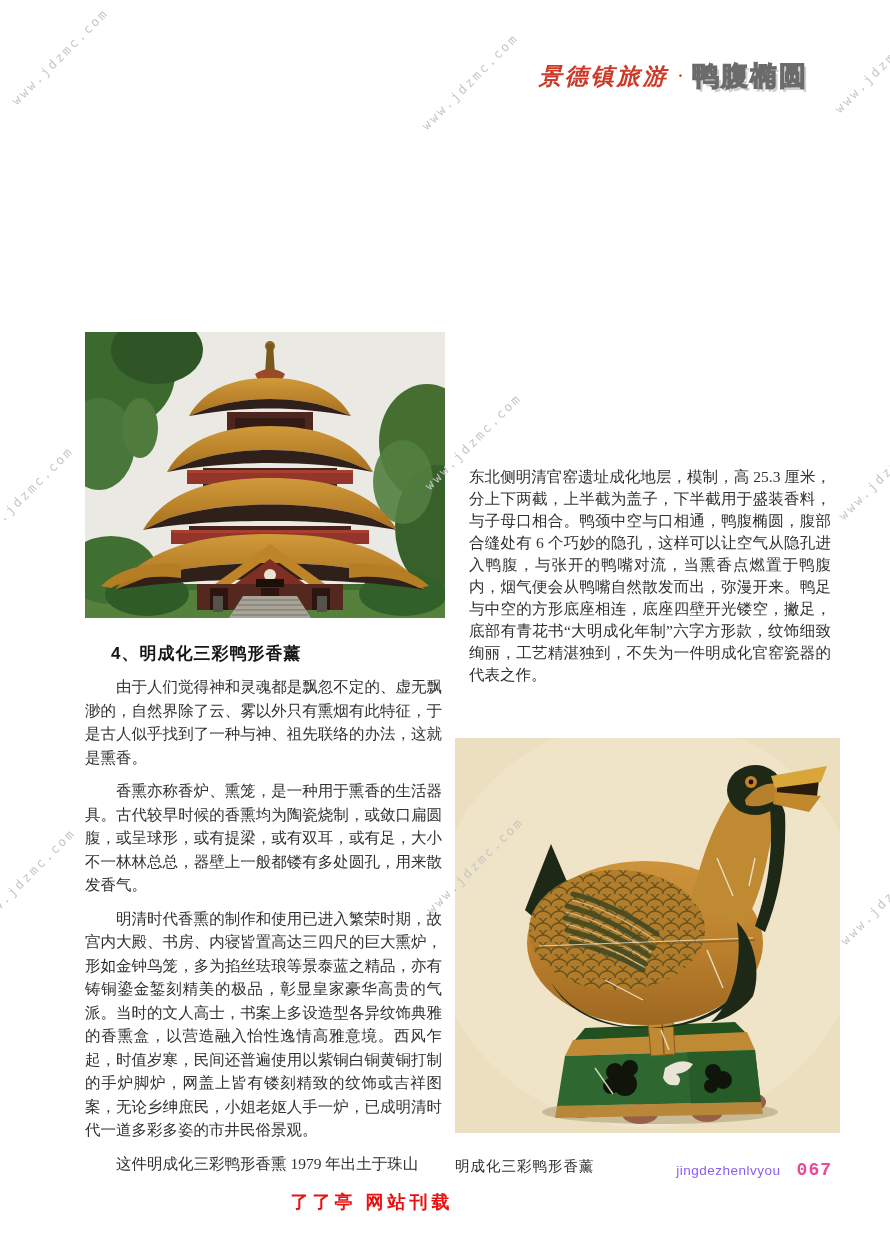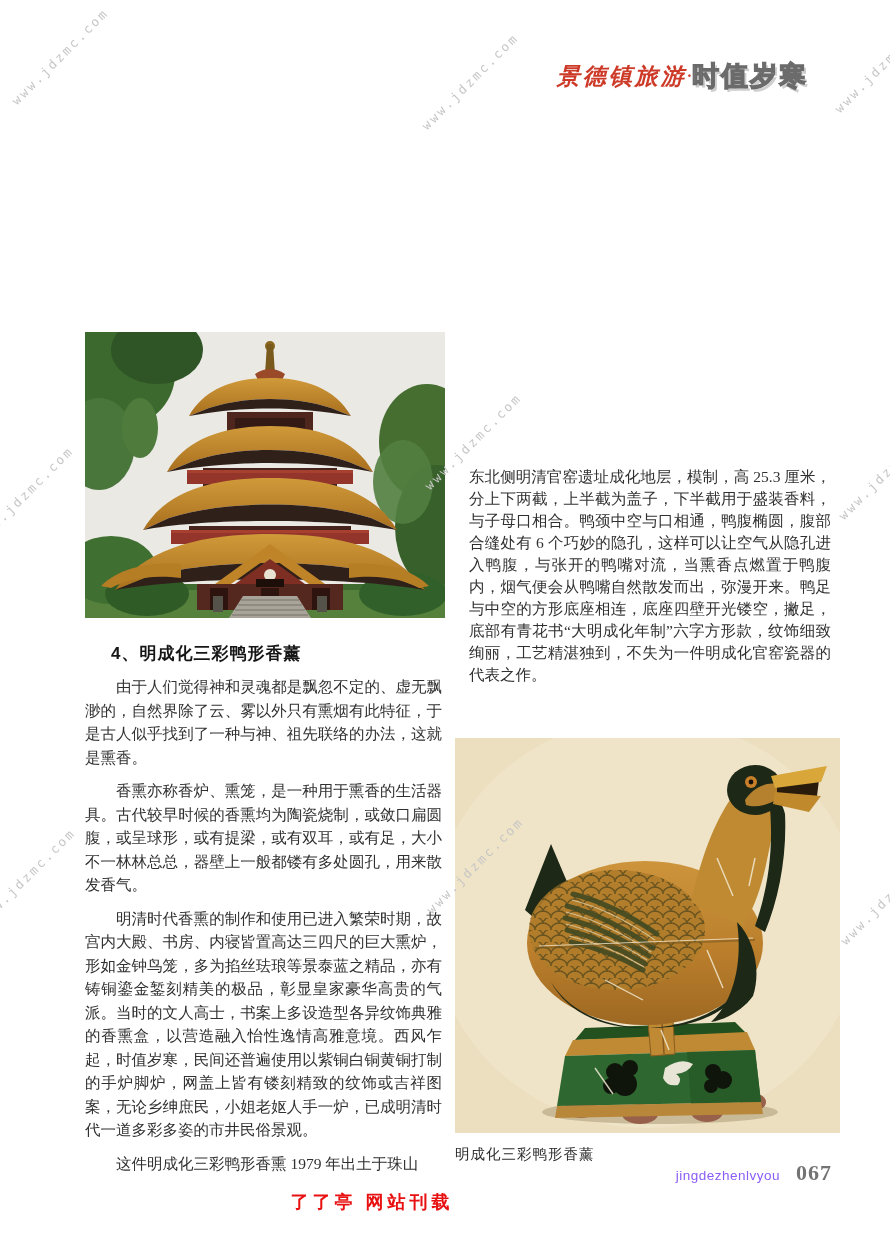--- a/index.html
+++ b/index.html
@@ -4,43 +4,43 @@
 <style>
   html,body{margin:0;padding:0;background:#fff;}
   .page{position:relative;width:890px;height:1233px;background:#ffffff;overflow:hidden;
         font-family:"Liberation Serif",serif;color:#2e2e2e;}
   
   .wm{position:absolute;width:170px;text-align:center;transform:rotate(-45deg);
       font-family:"DejaVu Sans Mono",monospace;font-size:12.5px;letter-spacing:2.5px;
       color:#c6c6c6;z-index:6;pointer-events:none;white-space:nowrap;}
   
   .masthead{position:absolute;top:58px;left:0;right:82px;display:flex;justify-content:flex-end;
-            align-items:center;z-index:2;}
+            align-items:center;gap:9px;z-index:2;}
   .brand-script{color:#cd3a28;font-size:23px;font-weight:bold;font-style:italic;
                 font-family:"DejaVu Serif",serif;letter-spacing:3px;}
   .brand-dot{color:#cd3a28;font-size:16px;font-weight:bold;}
   .brand-outline{font-size:27px;font-weight:bold;color:#ffffff;letter-spacing:2px;
                  font-family:"DejaVu Sans",sans-serif;
                  -webkit-text-stroke:1.3px #6b6b6b;text-shadow:2.5px 2.5px 0 #cfcfcf;}
   
   .col-left{position:absolute;left:85px;top:332px;width:360px;z-index:2;}
   .col-right{position:absolute;left:455px;top:452px;width:390px;z-index:2;}
   figure{margin:0;padding:0;}
   .section-heading{margin:20px 0 10px 26px;font-family:"Liberation Sans",sans-serif;
                    font-weight:bold;font-size:17px;color:#161616;letter-spacing:1px;}
   .para{font-size:15.5px;line-height:23.5px;text-align:justify;text-indent:2em;
         margin:0 3px 10px 0;color:#303030;}
   .para.cont{text-indent:0;}
   .col-right .para{line-height:22px;margin:14px;}
-  .fig-caption{font-size:14.5px;color:#2b2b2b;margin-top:8px;letter-spacing:1px;}
+  .fig-caption{font-size:14.5px;color:#2b2b2b;margin-top:20px;letter-spacing:1px;}
   .duck-figure{margin-top:52px;}
   
   .footer{position:absolute;right:58px;top:1160px;display:flex;align-items:baseline;gap:16px;z-index:2;}
   .footer-site{font-family:"Liberation Sans",sans-serif;font-size:13.5px;color:#8b5cf6;letter-spacing:.5px;margin-left:17px;}
-  .footer-page{font-family:Liberation Serif, serif;font-weight:bold;font-size:22px;color:#737373;letter-spacing:1px;}
+  .footer-page{font-family:Liberation Mono, monospace;font-weight:bold;font-size:18px;color:#ec4899;letter-spacing:1px;}
   .bottom-note{position:absolute;left:0;top:1190px;width:744px;text-align:center;z-index:2;
                font-family:"Liberation Sans",sans-serif;font-weight:bold;font-size:18px;
                color:#e81010;letter-spacing:4px;}
 </style>
 </head>
 <body>
 
 <div class="page">
 
   <div class="wm" style="left:-25px;top:49px">www.jdzmc.com</div>
@@ -49,21 +49,21 @@
   <div class="wm" style="left:-60px;top:487px">www.jdzmc.com</div>
   <div class="wm" style="left:388px;top:434px">www.jdzmc.com</div>
   <div class="wm" style="left:802px;top:464px">www.jdzmc.com</div>
   <div class="wm" style="left:-58px;top:869px">www.jdzmc.com</div>
   <div class="wm" style="left:390px;top:858px">www.jdzmc.com</div>
   <div class="wm" style="left:804px;top:889px">www.jdzmc.com</div>
 
   <div class="masthead">
     <span class="brand-script">景德镇旅游</span>
     <span class="brand-dot">·</span>
-    <span class="brand-outline">时值岁寒</span>
+    <span class="brand-outline">鸭腹椭圆</span>
   </div>
 
   <div class="col-left">
 
     <figure>
       <svg width="360" height="286" viewBox="0 0 360 286" xmlns="http://www.w3.org/2000/svg">
         <defs>
           <linearGradient id="roofG" x1="0" y1="0" x2="0" y2="1">
             <stop offset="0" stop-color="#d09a3a"></stop>
               <stop offset="1" stop-color="#a96f1e"></stop>

